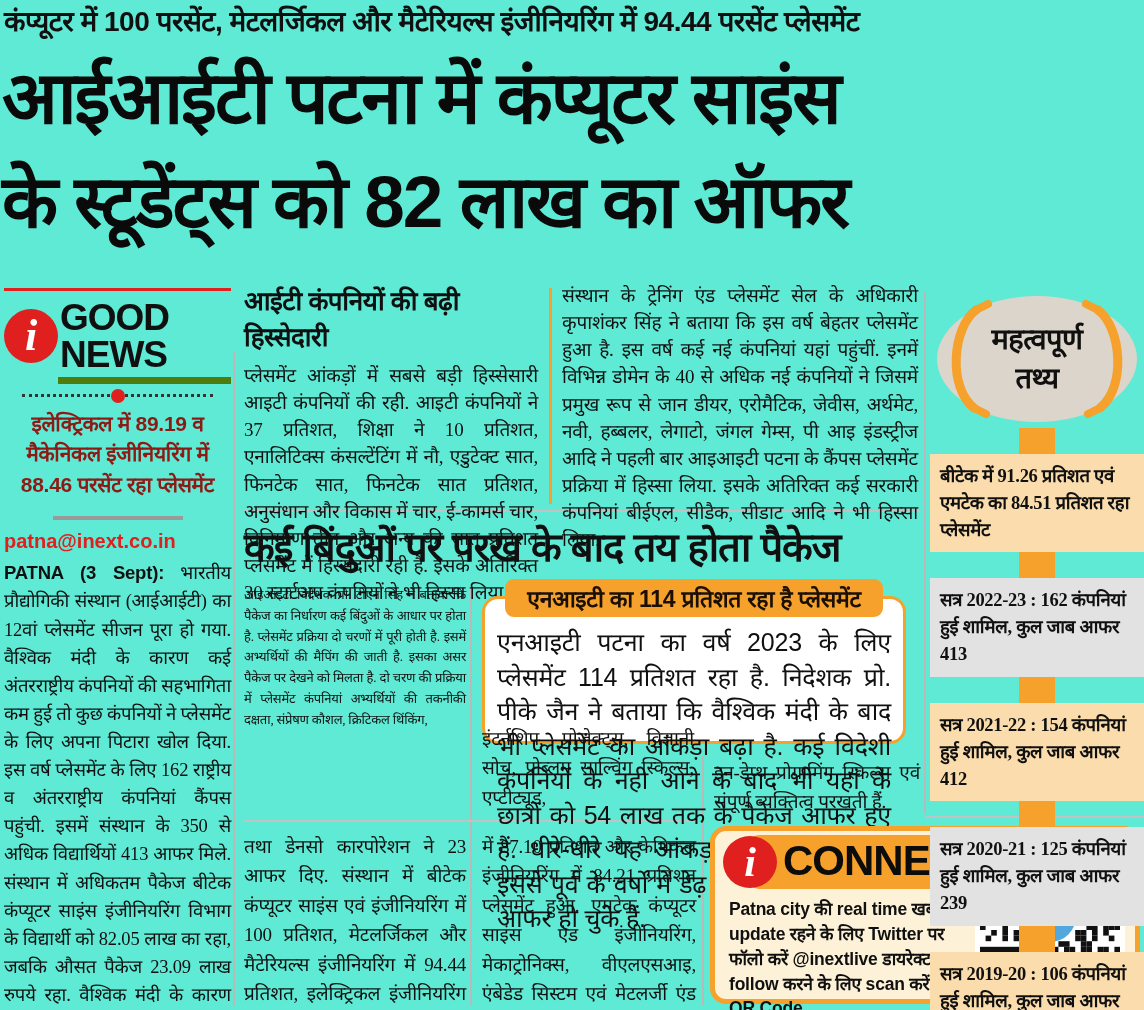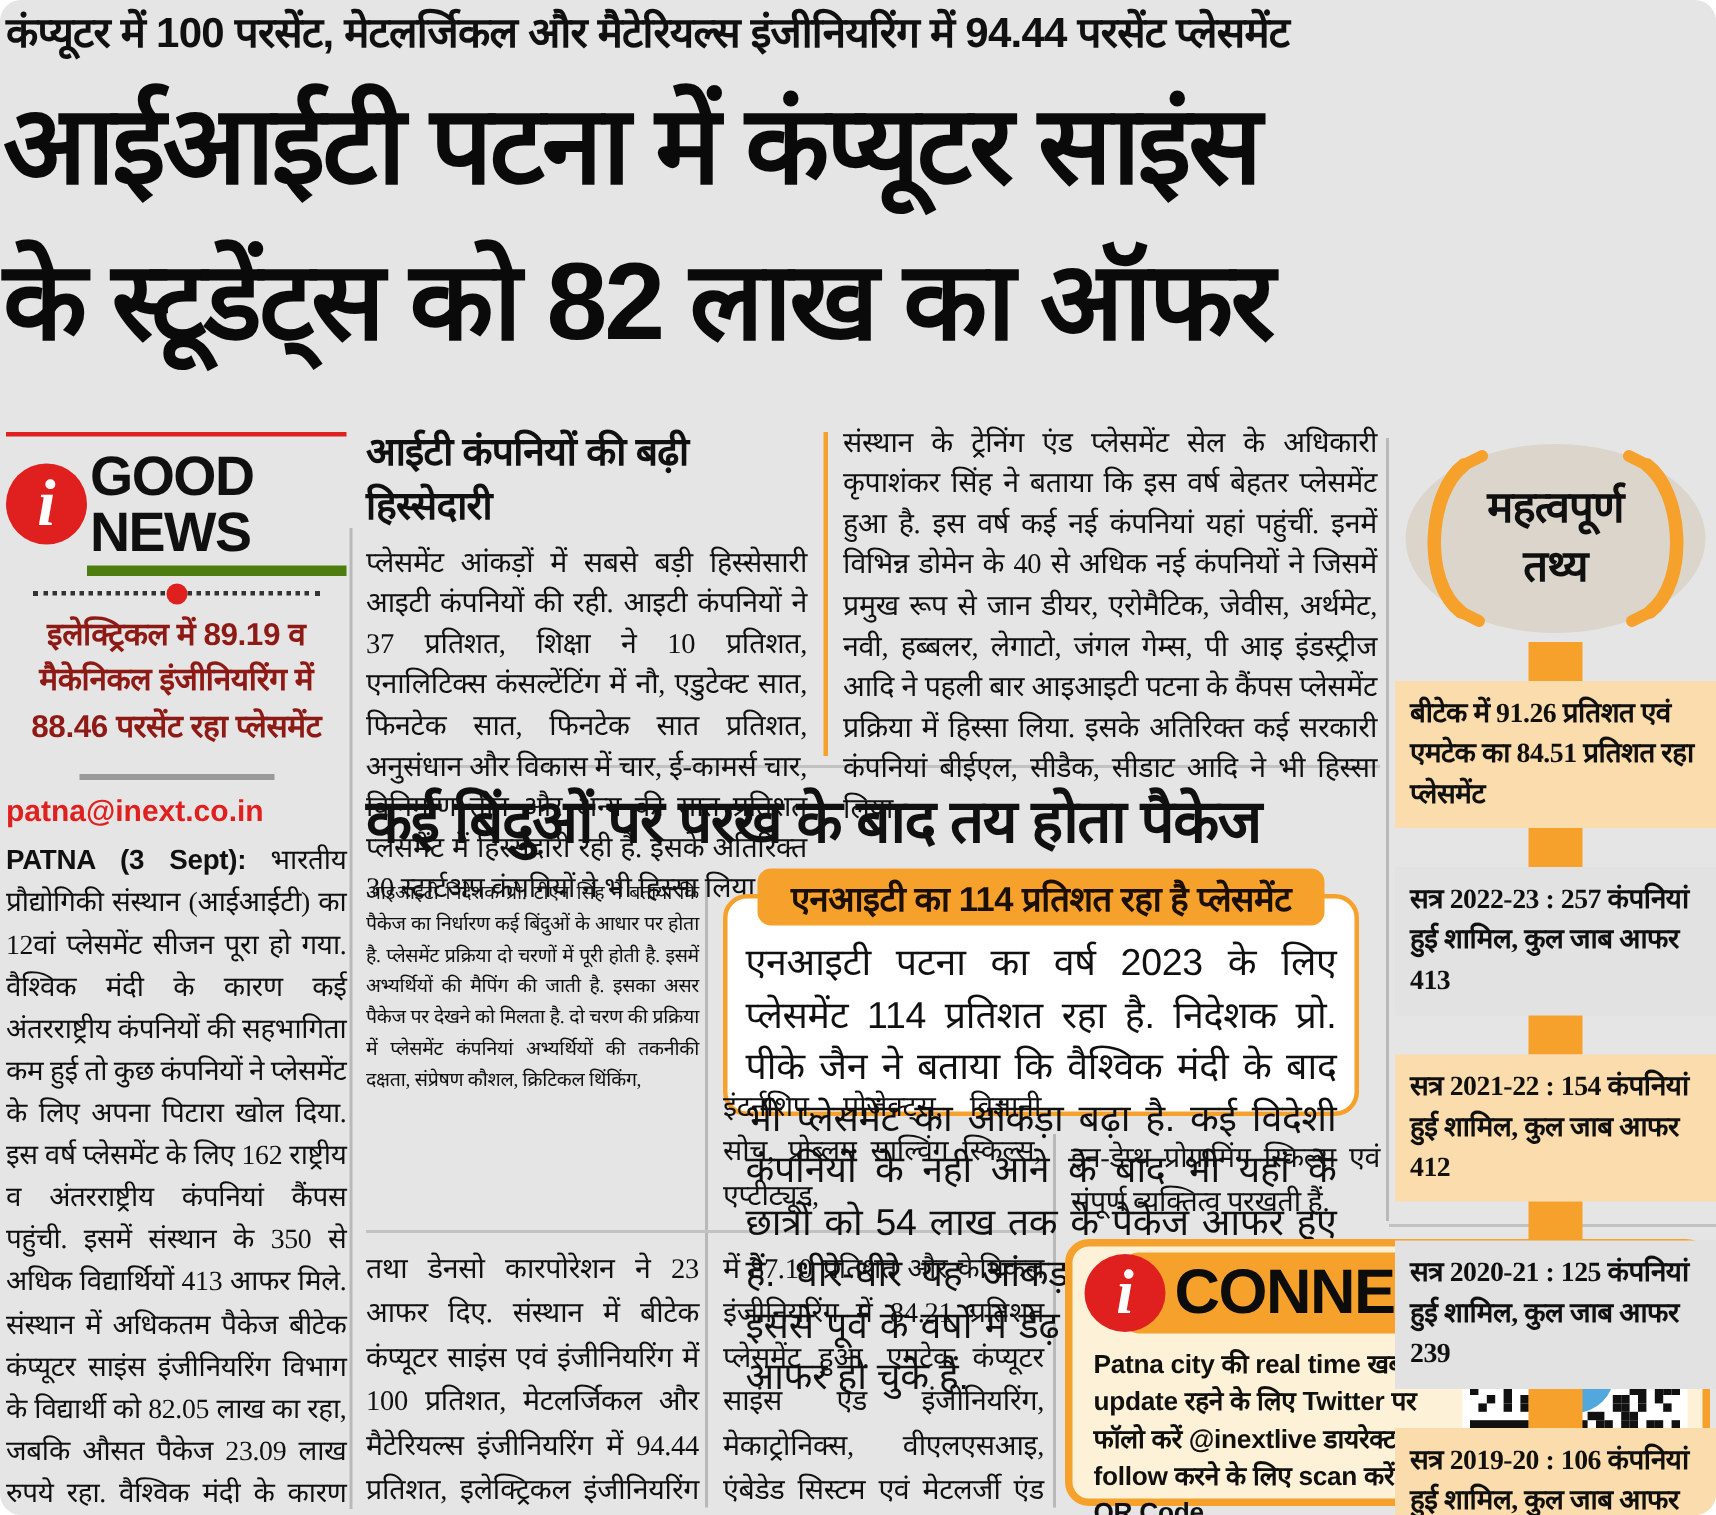--- a/index.html
+++ b/index.html
@@ -1,21 +1,20 @@
 <!DOCTYPE html>
 <html lang="hi"><head>
 <meta charset="utf-8">
 <style>
   * { margin:0; padding:0; box-sizing:border-box; }
   html,body { background:#ffffff; }
   .page {
     position:relative; width:1144px; height:1010px; overflow:hidden;
-    background:#e5e5e5; color:#101010;
+    background:#5eead4; color:#101010;
     font-family:"Liberation Sans", sans-serif;
-    border-radius:14px;
   }
   
   .kicker {
     position:absolute; left:4px; top:4px; width:1138px;
     font-size:28px; font-weight:700; line-height:1.3; letter-spacing:-0.5px;
   }
   .headline {
     position:absolute; left:2px; top:46px; width:1142px;
     font-size:73px; font-weight:800; line-height:1.42; letter-spacing:-2px;
     color:#0a0a0a;
@@ -391,21 +390,21 @@
         <path d="M44 20 L 56 14" stroke="#f5a12b" stroke-width="8" stroke-linecap="round"></path>
         <path d="M42 118 L 54 124" stroke="#f5a12b" stroke-width="8" stroke-linecap="round"></path>
         <path d="M166 20 L 154 14" stroke="#f5a12b" stroke-width="8" stroke-linecap="round"></path>
         <path d="M168 118 L 156 124" stroke="#f5a12b" stroke-width="8" stroke-linecap="round"></path>
       </svg>
       <div class="fact-title">महत्वपूर्ण तथ्य</div>
     </div>
     <div class="fact-connector"></div>
     <div class="fact-box peach">बीटेक में 91.26 प्रतिशत एवं एमटेक का 84.51 प्रतिशत रहा प्लेसमेंट</div>
     <div class="fact-connector"></div>
-    <div class="fact-box gray">सत्र 2022-23 : 257 कंपनियां हुई शामिल, कुल जाब आफर 413</div>
+    <div class="fact-box gray">सत्र 2022-23 : 162 कंपनियां हुई शामिल, कुल जाब आफर 413</div>
     <div class="fact-connector"></div>
     <div class="fact-box peach">सत्र 2021-22 : 154 कंपनियां हुई शामिल, कुल जाब आफर 412</div>
     <div class="fact-connector"></div>
     <div class="fact-box gray">सत्र 2020-21 : 125 कंपनियां हुई शामिल, कुल जाब आफर 239</div>
     <div class="fact-connector"></div>
     <div class="fact-box peach">सत्र 2019-20 : 106 कंपनियां हुई शामिल, कुल जाब आफर 202</div>
   </aside>
 
 </div>
 

